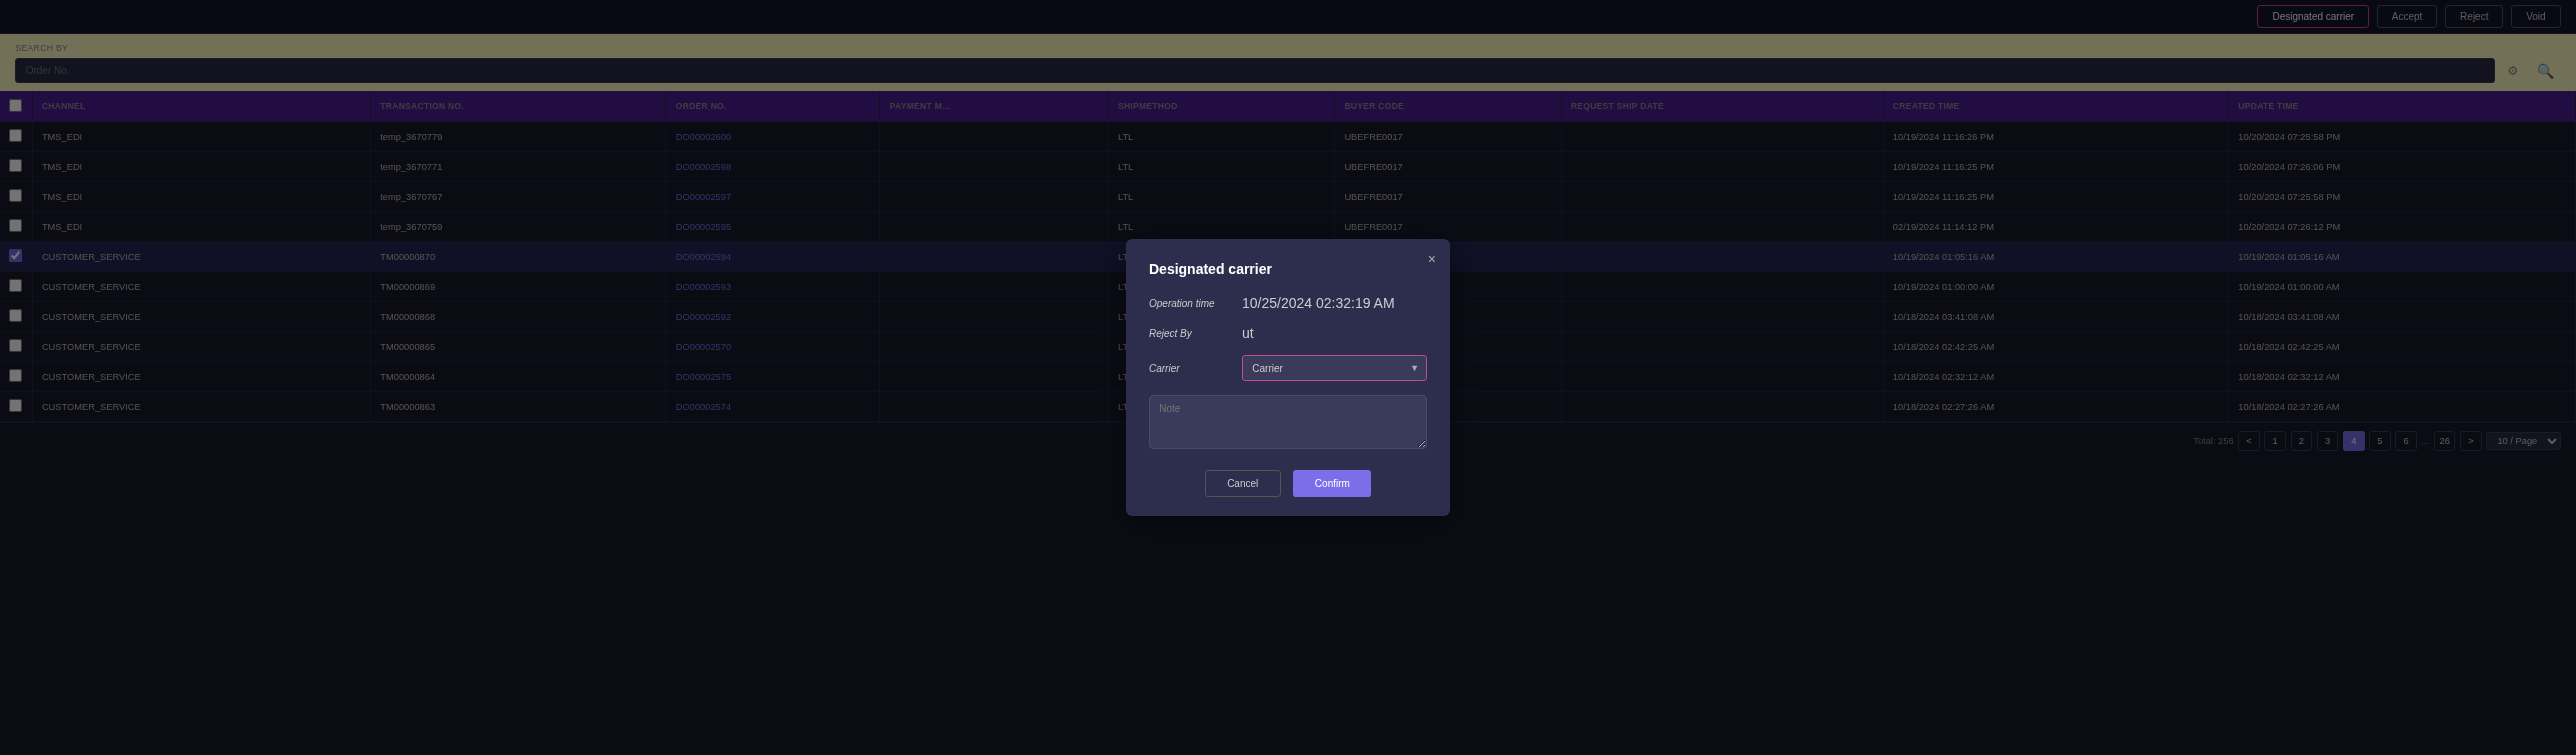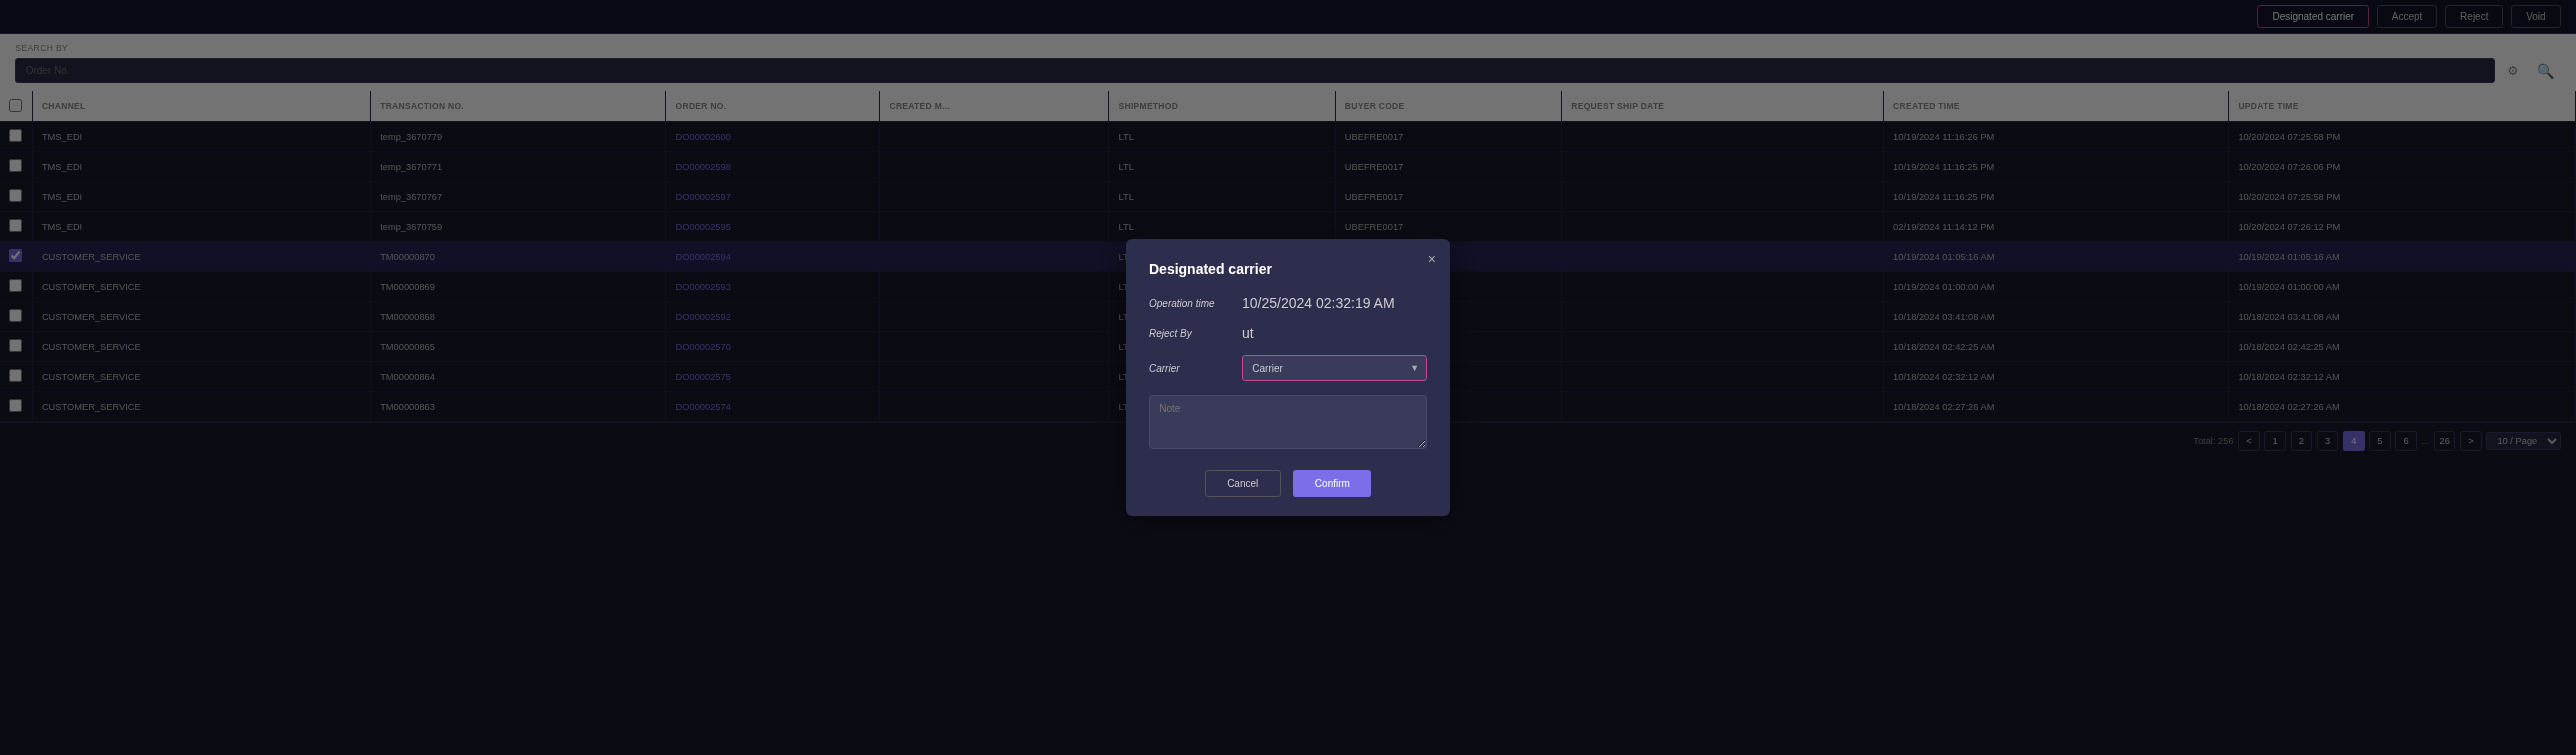--- a/index.html
+++ b/index.html
@@ -36,21 +36,21 @@
       border: 1.5px solid #c54b8c;
       color: #fff;
       background: transparent;
     }
     .top-bar-btn.accept { border-color: #555; }
     .top-bar-btn.reject { border-color: #555; }
     .top-bar-btn.void { border-color: #555; }
 
     
     .search-area {
-      background-color: #ffffff;
+      background-color: #fef9c3;
       padding: 9.3px 15.4px 7.7px 15.4px;
     }
     .search-label {
       font-size: 8.5px;
       color: #888;
       margin-bottom: 4.6px;
       letter-spacing: 0.4px;
     }
     .search-input-row {
       display: flex;
@@ -87,21 +87,21 @@
     
     .table-container {
       overflow-x: auto;
       background: #1a1a2e;
     }
     table {
       width: 100%;
       border-collapse: collapse;
     }
     thead tr {
-      background: #ffffff;
+      background: #4c1d95;
       border-bottom: 0.8px solid #2e2e50;
     }
     thead th {
       padding: 7.7px 9.3px;
       text-align: left;
       font-size: 8.5px;
       color: #888;
       font-weight: 600;
       letter-spacing: 0.3px;
       white-space: nowrap;
@@ -311,21 +311,21 @@
 <div class="table-container">
   <table>
     <thead>
       <tr>
         <th class="checkbox-cell">
           <input type="checkbox" style="">
         </th>
         <th>CHANNEL</th>
         <th>TRANSACTION NO.</th>
         <th>ORDER NO.</th>
-        <th>CREATED M...</th>
+        <th>PAYMENT M...</th>
         <th>SHIPMETHOD</th>
         <th>BUYER CODE</th>
         <th>REQUEST SHIP DATE</th>
         <th>CREATED TIME</th>
         <th>UPDATE TIME</th>
       </tr>
     </thead>
     <tbody id="table-body">
     <tr>
           <td class="checkbox-cell"><input type="checkbox" style=""></td>

